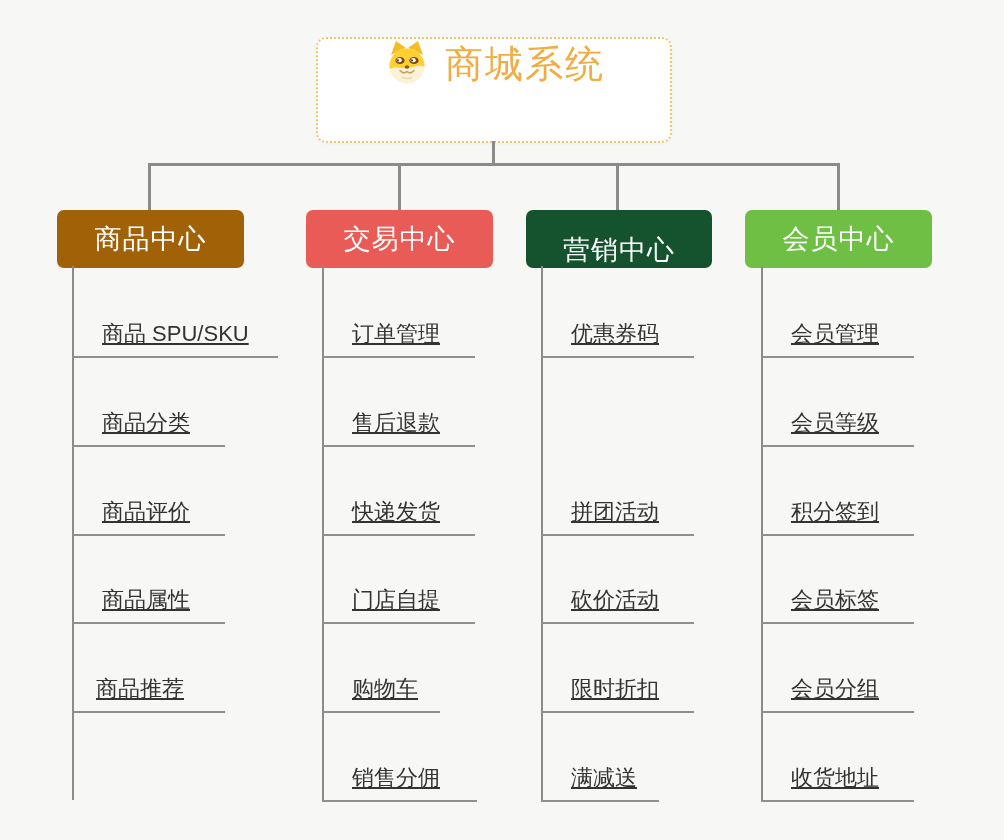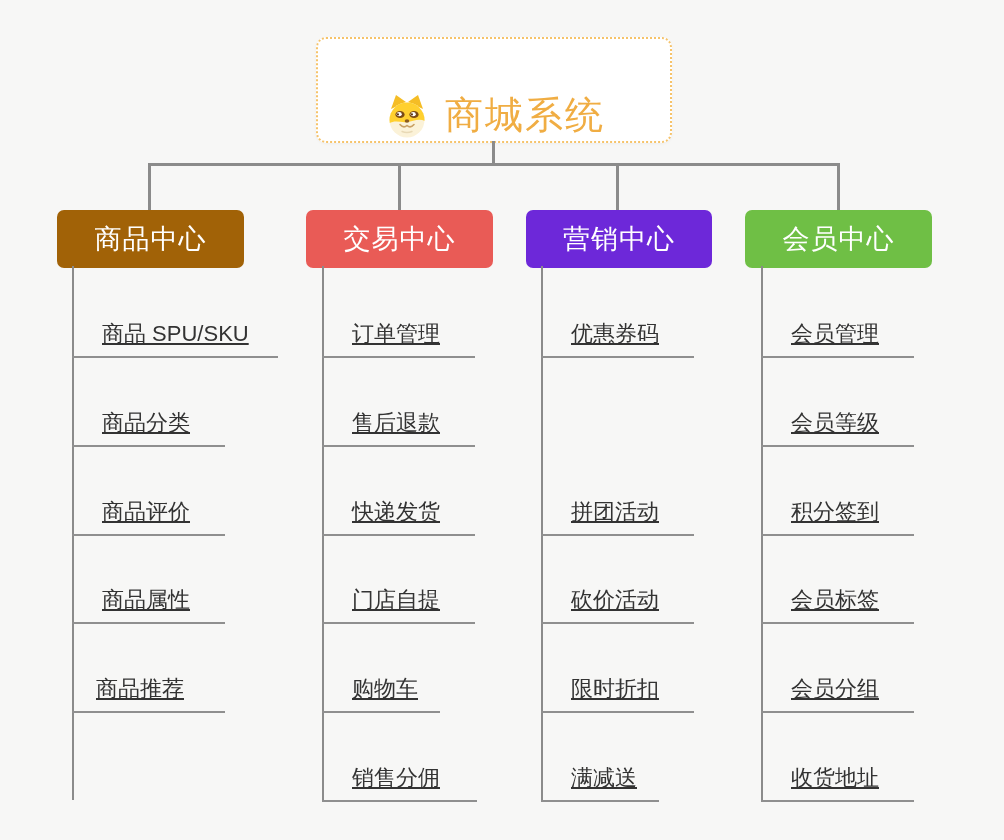--- a/index.html
+++ b/index.html
@@ -26,21 +26,21 @@
     text-decoration:underline;
   }
 
   
   .root-node{
     position:absolute;left:316px;top:37px;width:356px;height:106px;
     background:#ffffff;
     border:2px dotted #f6c36a;
     border-radius:10px;
     box-sizing:border-box;
-    display:flex;align-items:flex-end;justify-content:center;gap:14px;
+    display:flex;align-items:flex-start;justify-content:center;gap:14px;
     box-shadow:0 1px 3px rgba(0,0,0,0.04);
   }
   .root-title{
     font-size:38px;color:#f0ad43;letter-spacing:2px;font-weight:500;
   }
   .root-icon{width:48px;height:48px;display:block;}
 
   
   .branch-box{
     position:absolute;top:210px;height:58px;
@@ -89,21 +89,21 @@
   <div class="line" style="left:398px;top:163px;width:3px;height:49px;"></div>
   <div class="line" style="left:616px;top:163px;width:3px;height:49px;"></div>
   <div class="line" style="left:837px;top:163px;width:3px;height:49px;"></div>
 
   <div class="branch-box" style="left:57px;width:187px;background:#a16207;">
     <span>商品中心</span>
   </div>
   <div class="branch-box" style="left:306px;width:187px;background:#e95b56;">
     <span>交易中心</span>
   </div>
-  <div class="branch-box" style="left:526px;width:186px;background:#6d28d9;">
+  <div class="branch-box" style="left:526px;width:186px;background:#14532d;align-items:flex-end;">
     <span>营销中心</span>
   </div>
   <div class="branch-box" style="left:745px;width:187px;background:#6fbf45;font-family:Liberation Mono, monospace;">
     <span>会员中心</span>
   </div>
 
   <div class="line" style="left:72px;top:266px;width:2px;height:534px;"></div>
   <div class="line" style="left:322px;top:266px;width:2px;height:534px;"></div>
   <div class="line" style="left:541px;top:266px;width:2px;height:534px;"></div>
   <div class="line" style="left:761px;top:266px;width:2px;height:534px;"></div>

